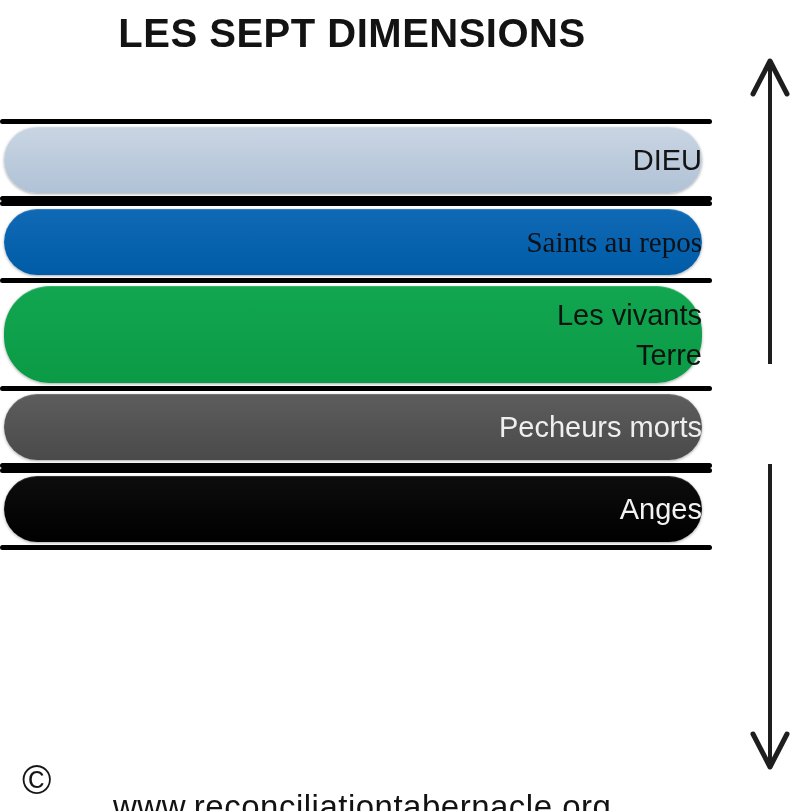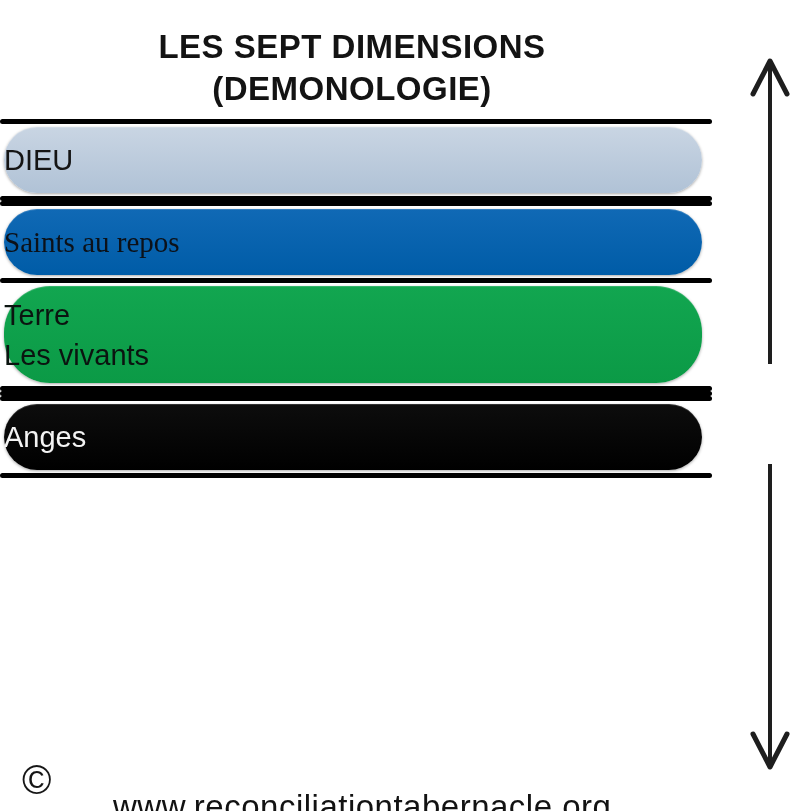--- a/index.html
+++ b/index.html
@@ -1,73 +1,76 @@
 <!DOCTYPE html>
 <html><head>
 <meta charset="utf-8">
 <style>
   html,body{margin:0;padding:0;background:#fff;}
   .canvas{
     position:relative;width:809px;height:811px;background:#ffffff;overflow:hidden;
     font-family:"Liberation Sans", sans-serif;
   }
   .title{
-    position:absolute;top:26px;left:0;width:704px;text-align:center;
-    font-size:33px;line-height:42px;font-weight:600;color:#131313;letter-spacing:.5px;
+    position:absolute;top:12px;left:0;width:704px;text-align:center;
+    font-size:40px;line-height:42px;font-weight:600;color:#131313;letter-spacing:.5px;
   }
   .title .t-line{display:block;}
   .stack{position:absolute;top:119px;left:0;width:712px;}
   .sep{height:5px;background:#000;border-radius:3px;}
   .bar{
     height:66px;margin:3px 10px 3px 4px;border-radius:34px;
-    display:flex;flex-direction:column;align-items:flex-start;justify-content:center;
+    display:flex;flex-direction:column;align-items:flex-end;justify-content:center;
     font-size:29px;line-height:40px;
     box-shadow:0 1px 3px rgba(0,0,0,.35), inset 0 1px 0 rgba(255,255,255,.15);
   }
   .bar.tall{height:97px;border-radius:46px;}
   .bar .b-line{display:block;}
   .arrow{position:absolute;}
   .arrow-up{left:744px;top:48px;}
   .arrow-down{left:744px;top:458px;}
   .footer-copy{position:absolute;left:22px;top:758px;font-size:40px;color:#161616;}
   .footer-url{position:absolute;left:113px;top:764px;font-size:33px;color:#121212;letter-spacing:.5px;margin-top:24px;}
 </style>
 </head>
 <body>
 
 <div class="canvas">
 
   <div class="title">
     <span class="t-line">LES SEPT DIMENSIONS</span>
-    <span class="t-line">(DEMONOLOGIE)</span>
   </div>
 
   <div class="stack">
     <div class="sep" style="background: rgb(0, 0, 0);"></div>
 
     <div class="bar" style="background: linear-gradient(rgb(201, 213, 227), rgb(176, 194, 214)); color: rgb(20, 20, 20);">
       <span class="b-line">DIEU</span>
       <span class="b-line"></span>
     </div>
     <div class="sep" style="background: rgb(0, 0, 0);"></div>
 
     <div class="sep" style="background: rgb(0, 0, 0);"></div>
 
     <div class="bar" style="background: linear-gradient(rgb(16, 105, 181), rgb(0, 92, 167)); color: rgb(12, 17, 24); font-family: Liberation Serif, serif;">
       <span class="b-line">Saints au repos</span>
       <span class="b-line"></span>
     </div>
     <div class="sep" style="background: rgb(0, 0, 0);"></div>
 
     <div class="bar tall" style="background: linear-gradient(rgb(18, 166, 80), rgb(11, 154, 70)); color: rgb(11, 20, 16);">
+      <span class="b-line">Les vivants</span>
       <span class="b-line">Terre</span>
-      <span class="b-line">Les vivants</span>
     </div>
     <div class="sep" style="background: rgb(0, 0, 0);"></div>
 
+    <div class="bar" style="background: linear-gradient(rgb(93, 93, 93), rgb(74, 74, 74)); color: rgb(239, 239, 239);">
+      <span class="b-line">Pecheurs morts</span>
+      <span class="b-line"></span>
+    </div>
     <div class="sep" style="background: rgb(0, 0, 0);"></div>
 
     <div class="sep" style="background: rgb(0, 0, 0);"></div>
 
     <div class="bar" style="background: linear-gradient(rgb(13, 13, 13), rgb(0, 0, 0)); color: rgb(243, 243, 243);">
       <span class="b-line">Anges</span>
       <span class="b-line"></span>
     </div>
     <div class="sep" style="background: rgb(0, 0, 0);"></div>
   </div>

